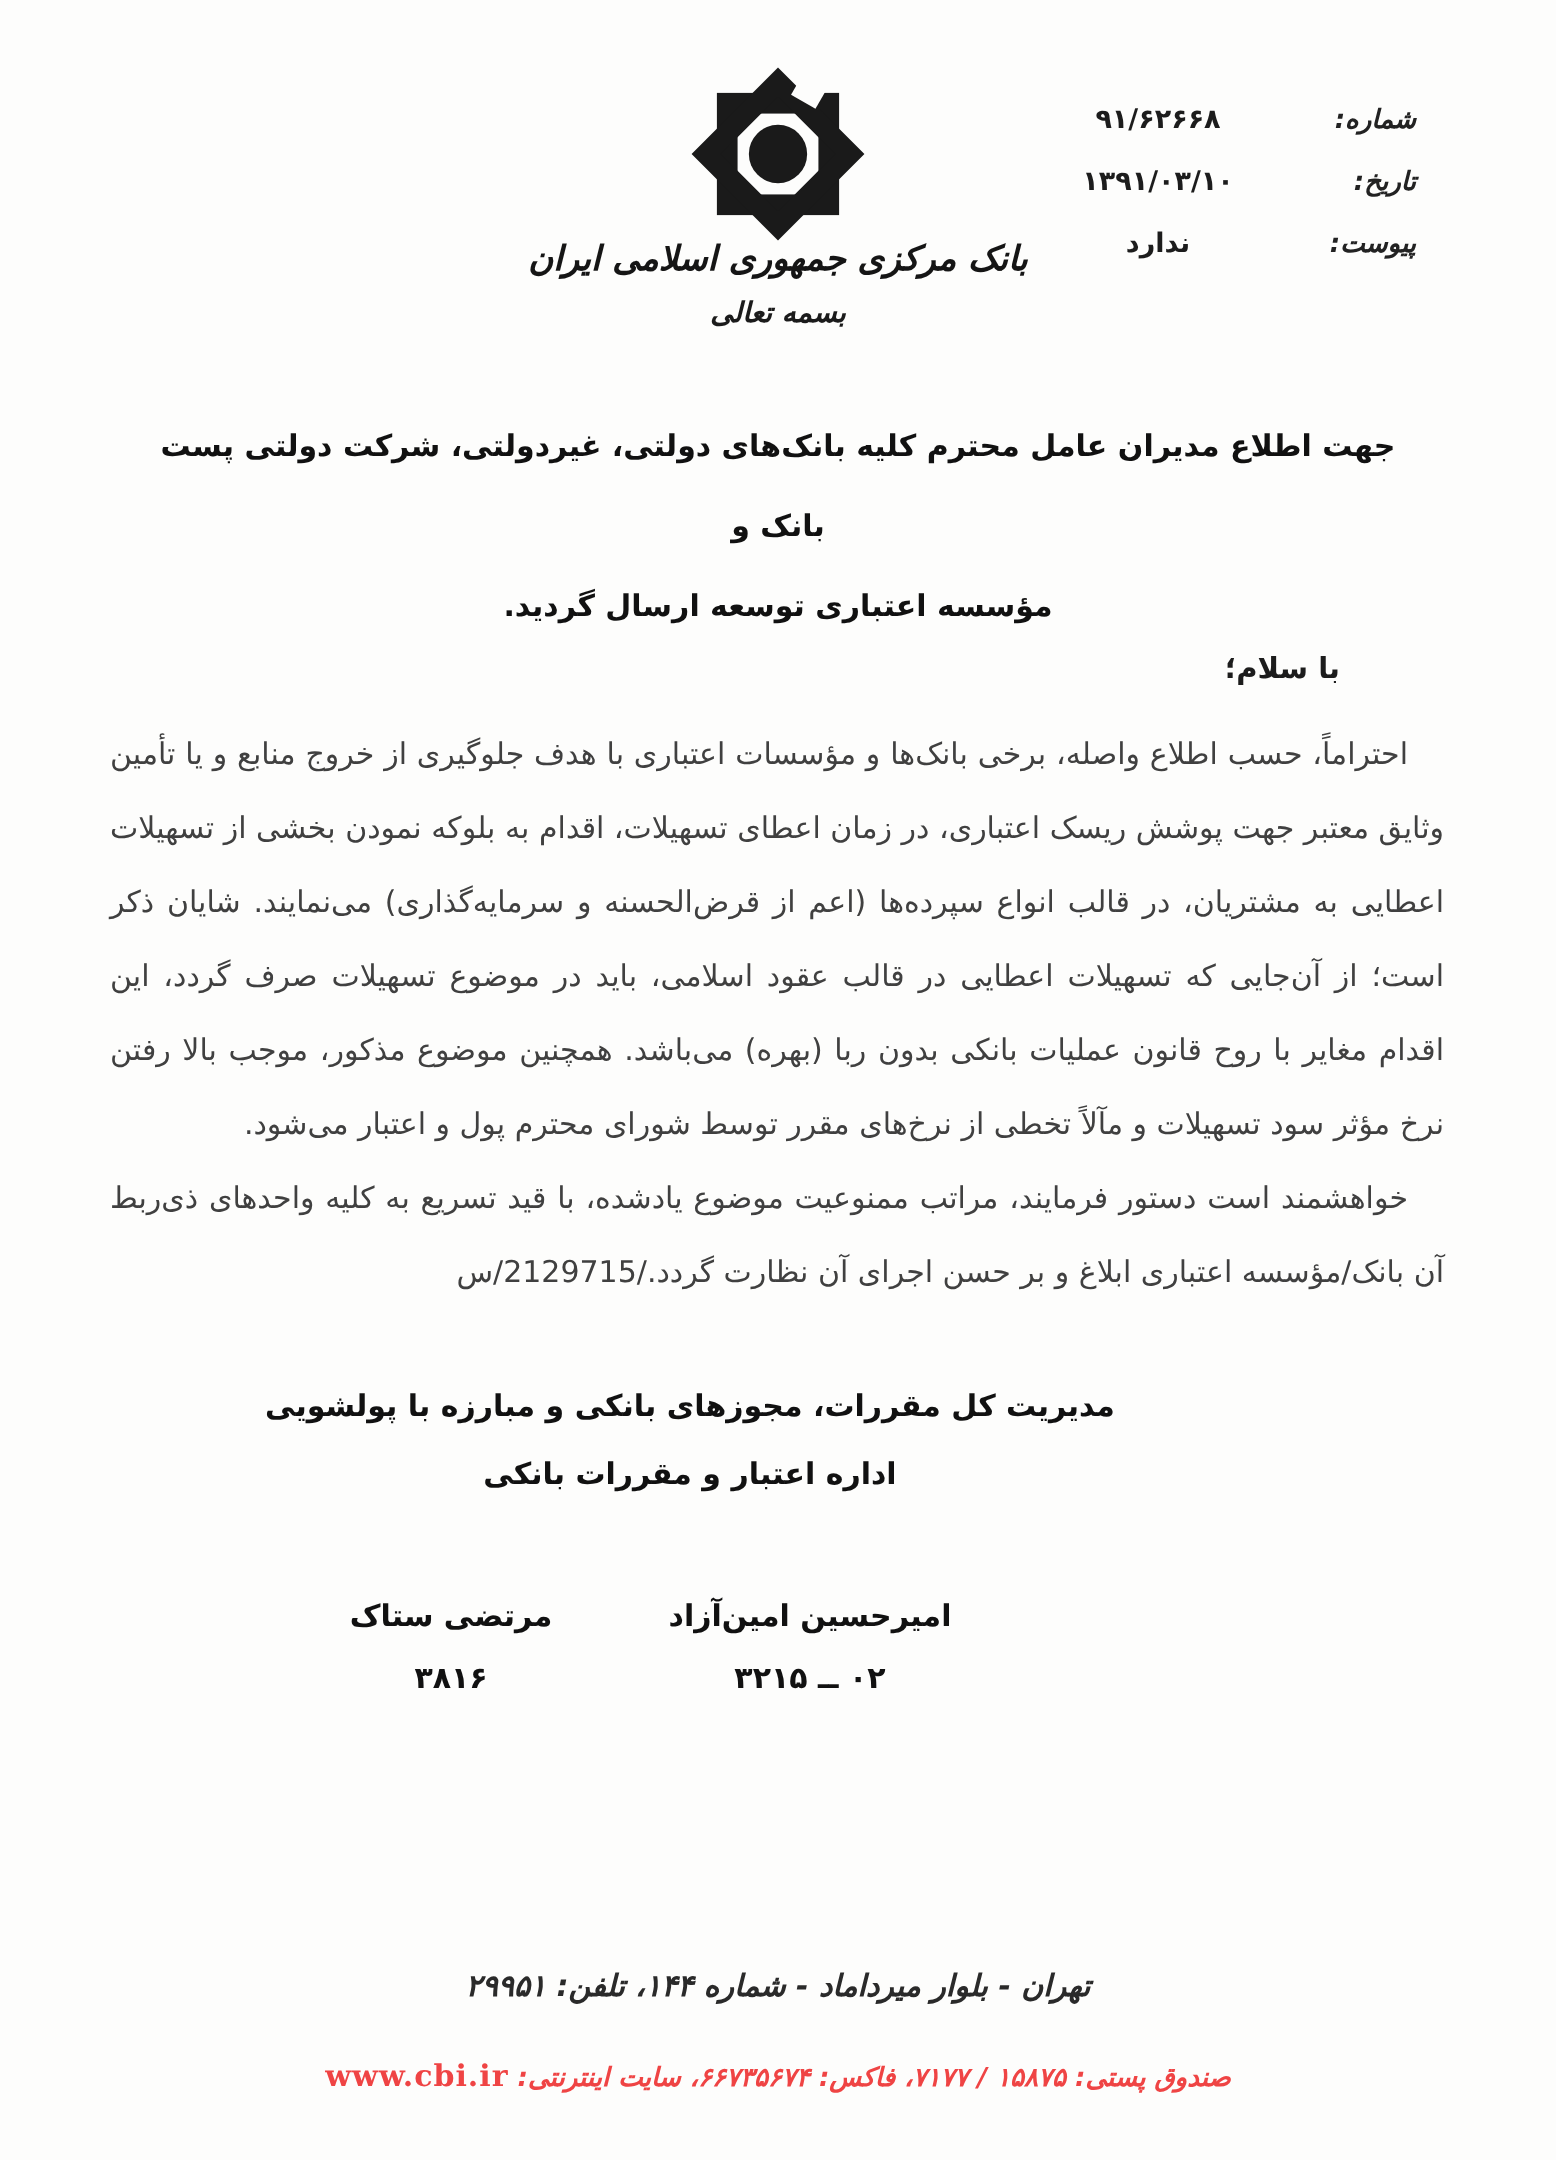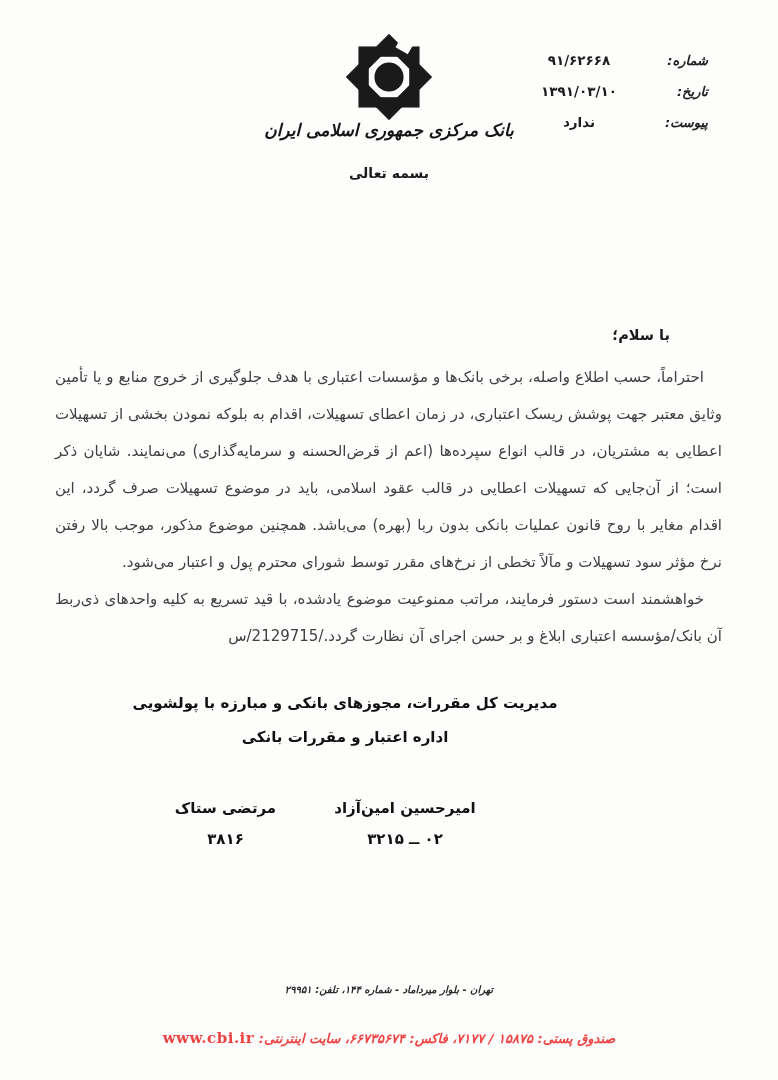--- a/index.html
+++ b/index.html
@@ -35,22 +35,22 @@
     pointer-events:none;
     justify-content:space-between;
   }
   .emblem{width:94px;height:94px;}
   .bank-name{
     margin-top:-4px;
     font-weight:bold;font-style:italic;font-size:17px;color:#151515;
     letter-spacing:-0.2px;
   }
   .besmele{
-    margin-top:25px;
-    font-weight:bold;font-size:14px;color:#1b1b1b;
+    margin-top:9px;
+    font-style:italic;font-weight:bold;font-size:14px;color:#1b1b1b;
   }
 
   
   .notice{
     position:absolute;top:203px;left:72px;right:72px;
     text-align:center;font-weight:bold;font-size:15px;line-height:40px;
     color:#111;
   }
 
   
@@ -76,21 +76,21 @@
   .sig-line2{ text-align:center;font-size:15px;margin-top:16px; }
   .signer{ position:absolute;top:68px;text-align:center; }
   .signer-right{ left:215px;width:190px; }
   .signer-left{ left:38px;width:185px; }
   .signer-name{ font-size:15px;margin-top:37px; }
   .signer-ext{ font-size:15px;margin-top:13px;letter-spacing:1px; }
 
   
   .footer-address{
     position:absolute;top:984px;left:0;right:0;
-    text-align:center;font-style:italic;font-weight:bold;font-size:10px;color:#2a2a2a;
+    text-align:center;font-style:italic;font-weight:bold;font-size:15px;color:#2a2a2a;
   }
   .footer-contact{
     position:absolute;top:1029px;left:0;right:0;
     text-align:center;font-style:italic;font-weight:bold;font-size:13px;color:#ef4444;
   }
   .footer-site{
     font-family:"DejaVu Serif",serif;
     font-weight:bold;font-style:normal;font-size:15px;letter-spacing:.5px;
   }
 </style>
@@ -112,20 +112,24 @@
     <svg class="emblem" viewBox="0 0 100 100" aria-hidden="true">
       <rect x="23" y="23" width="54" height="54" fill="none" stroke="#1a1a1a" stroke-width="11"></rect>
       <rect x="23" y="23" width="54" height="54" fill="none" stroke="#1a1a1a" stroke-width="11" transform="rotate(45 50 50)"></rect>
       <rect x="60" y="8" width="15" height="15" fill="#fdfdfc" transform="rotate(30 67 15)"></rect>
       <circle cx="50" cy="50" r="15.5" fill="#1a1a1a"></circle>
     </svg>
     <div class="bank-name">بانک مرکزی جمهوری اسلامی ایران</div>
     <div class="besmele">بسمه تعالی</div>
   </div>
 
+  <div class="notice">
+    <div>جهت اطلاع مدیران عامل محترم کلیه بانک‌های دولتی، غیردولتی، شرکت دولتی پست بانک و</div>
+    <div>مؤسسه اعتباری توسعه ارسال گردید.</div>
+  </div>
 
   <div class="salutation">با سلام؛</div>
 
   <div class="body-text">
     <p>احتراماً، حسب اطلاع واصله، برخی بانک‌ها و مؤسسات اعتباری با هدف جلوگیری از خروج منابع و یا تأمین وثایق معتبر جهت پوشش ریسک اعتباری، در زمان اعطای تسهیلات، اقدام به بلوکه نمودن بخشی از تسهیلات اعطایی به مشتریان، در قالب انواع سپرده‌ها (اعم از قرض‌الحسنه و سرمایه‌گذاری) می‌نمایند. شایان ذکر است؛ از آن‌جایی که تسهیلات اعطایی در قالب عقود اسلامی، باید در موضوع تسهیلات صرف گردد، این اقدام مغایر با روح قانون عملیات بانکی بدون ربا (بهره) می‌باشد. همچنین موضوع مذکور، موجب بالا رفتن نرخ مؤثر سود تسهیلات و مآلاً تخطی از نرخ‌های مقرر توسط شورای محترم پول و اعتبار می‌شود.</p>
     <p>خواهشمند است دستور فرمایند، مراتب ممنوعیت موضوع یادشده، با قید تسریع به کلیه واحدهای ذی‌ربط آن بانک/مؤسسه اعتباری ابلاغ و بر حسن اجرای آن نظارت گردد./2129715/س</p>
   </div>
 
   <div class="signature">
     <div class="sig-line1">مدیریت کل مقررات، مجوزهای بانکی و مبارزه با پولشویی</div>

